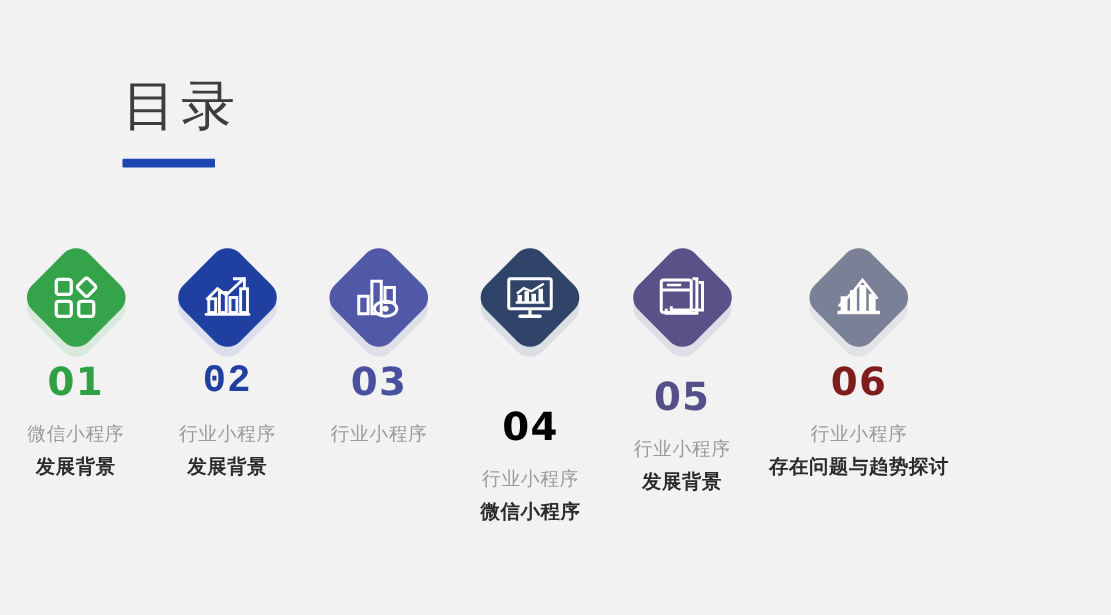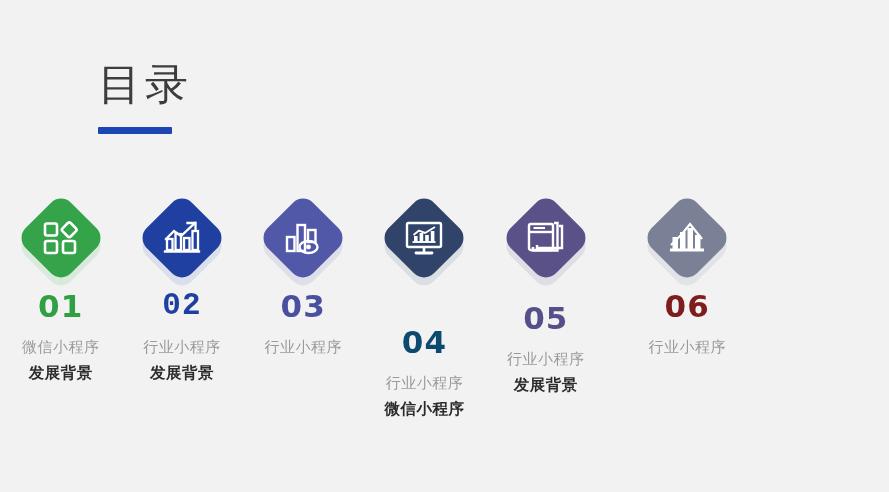--- a/index.html
+++ b/index.html
@@ -227,21 +227,21 @@
             <line x1="9.5" y1="25" x2="32.5" y2="25"></line>
             <rect x="11" y="19" width="3.6" height="5.5" fill="#ffffff" stroke="none"></rect>
             <rect x="16.6" y="16" width="3.6" height="8.5" fill="#ffffff" stroke="none"></rect>
             <rect x="22.2" y="18" width="3.6" height="6.5" fill="#ffffff" stroke="none"></rect>
             <rect x="27.8" y="14" width="3.6" height="10.5" fill="#ffffff" stroke="none"></rect>
             <polyline points="10.5,18 16,13.5 22,16 32,10"></polyline>
           </g>
         </svg>
       </div>
     </div>
-    <div class="item-number" style="color: #0c4a6e; margin-top: 40px;">04</div>
+    <div class="item-number" style="color: #000000; margin-top: 40px;">04</div>
     <div class="item-caption">
       <div class="caption-top">行业小程序</div>
       <div class="caption-bottom">微信小程序</div>
     </div>
   </div>
 
   <div class="toc-item">
     <div class="diamond-wrap">
       <div class="diamond-shadow" style="background: rgb(189, 185, 207);"></div>
       <div class="diamond" style="background: rgb(91, 81, 137);"></div>
@@ -273,16 +273,17 @@
           <rect x="14" y="15" width="5.5" height="17" fill="#ffffff" stroke="none"></rect>
           <rect x="21.5" y="11" width="5.5" height="21" fill="#ffffff" stroke="none"></rect>
           <rect x="29" y="18" width="5.5" height="14" fill="#ffffff" stroke="none"></rect>
           <polyline points="5,28 16,17 24,7 36,22"></polyline>
         </svg>
       </div>
     </div>
     <div class="item-number" style="color: #7f1d1d;">06</div>
     <div class="item-caption">
       <div class="caption-top">行业小程序</div>
+      <div class="caption-bottom">存在问题与趋势探讨</div>
     </div>
   </div>
 
 </div>
 
 </body></html>

